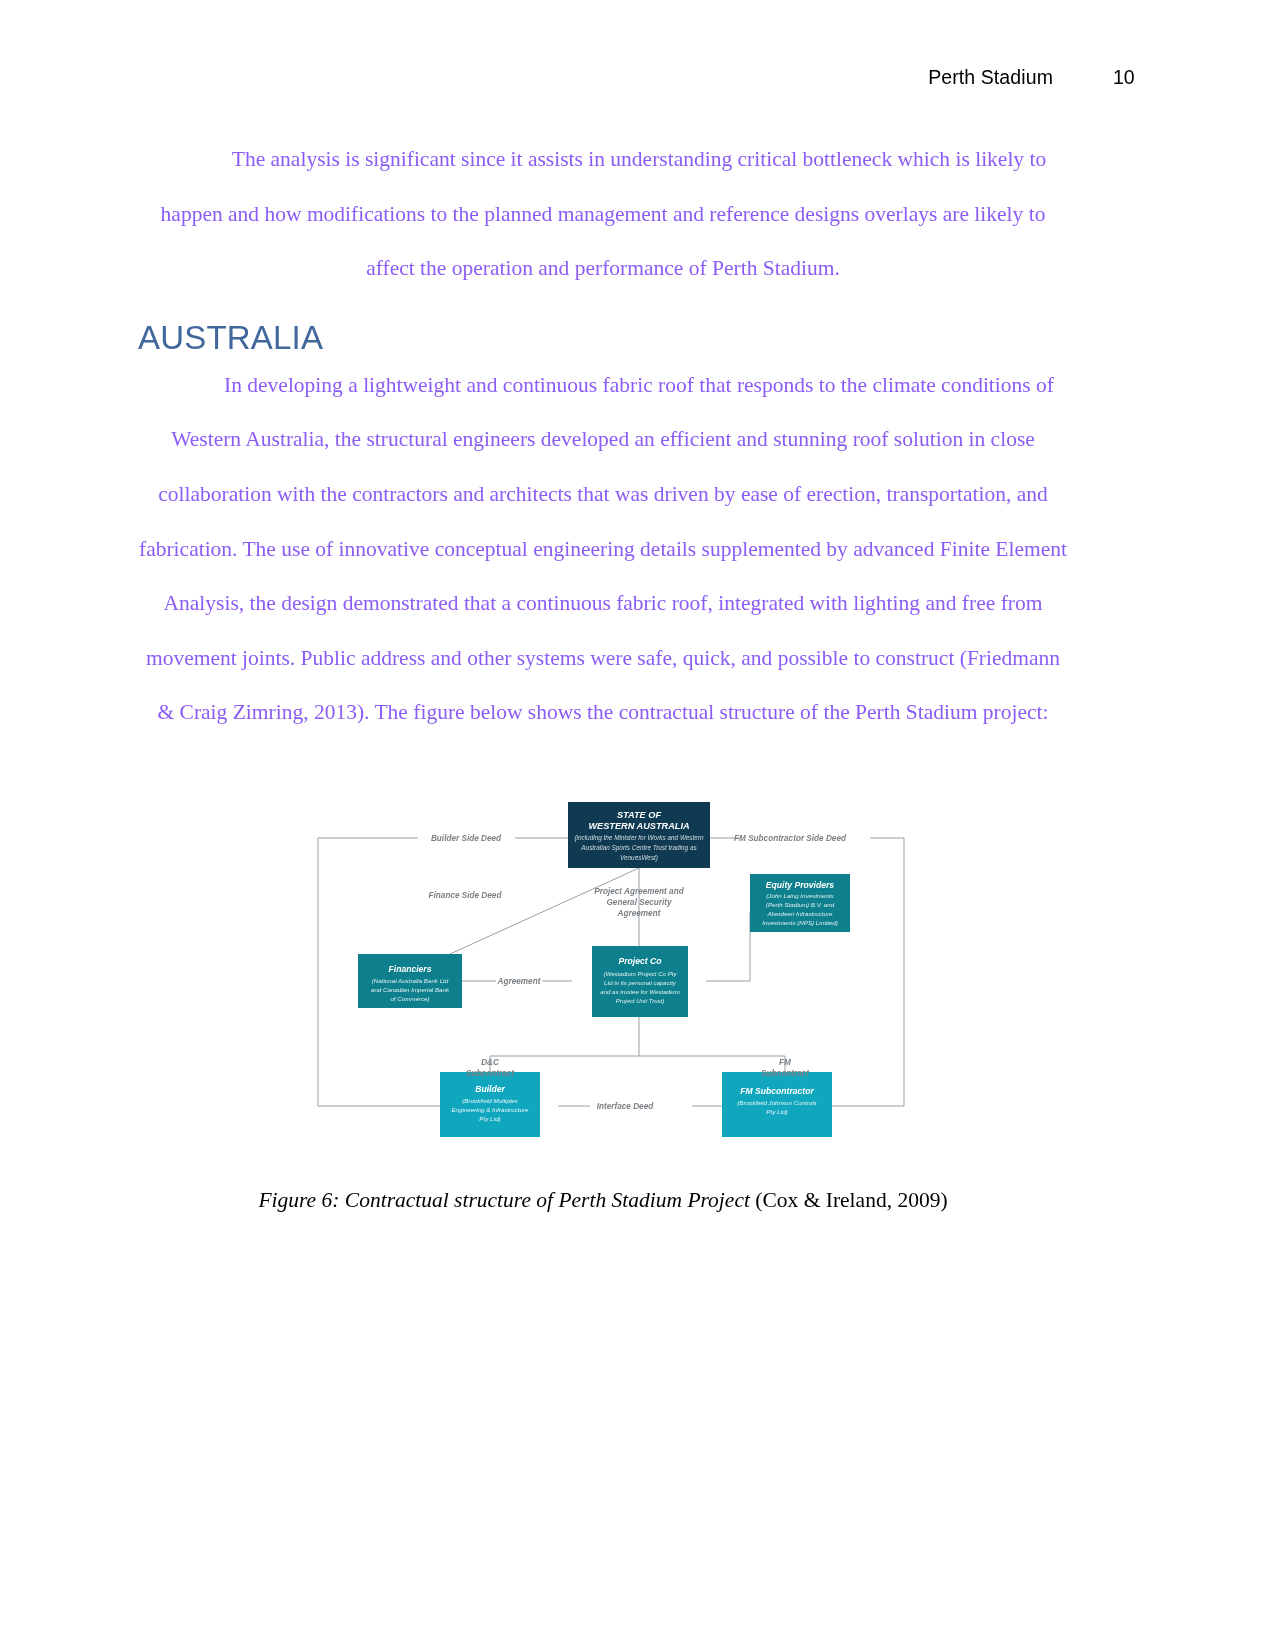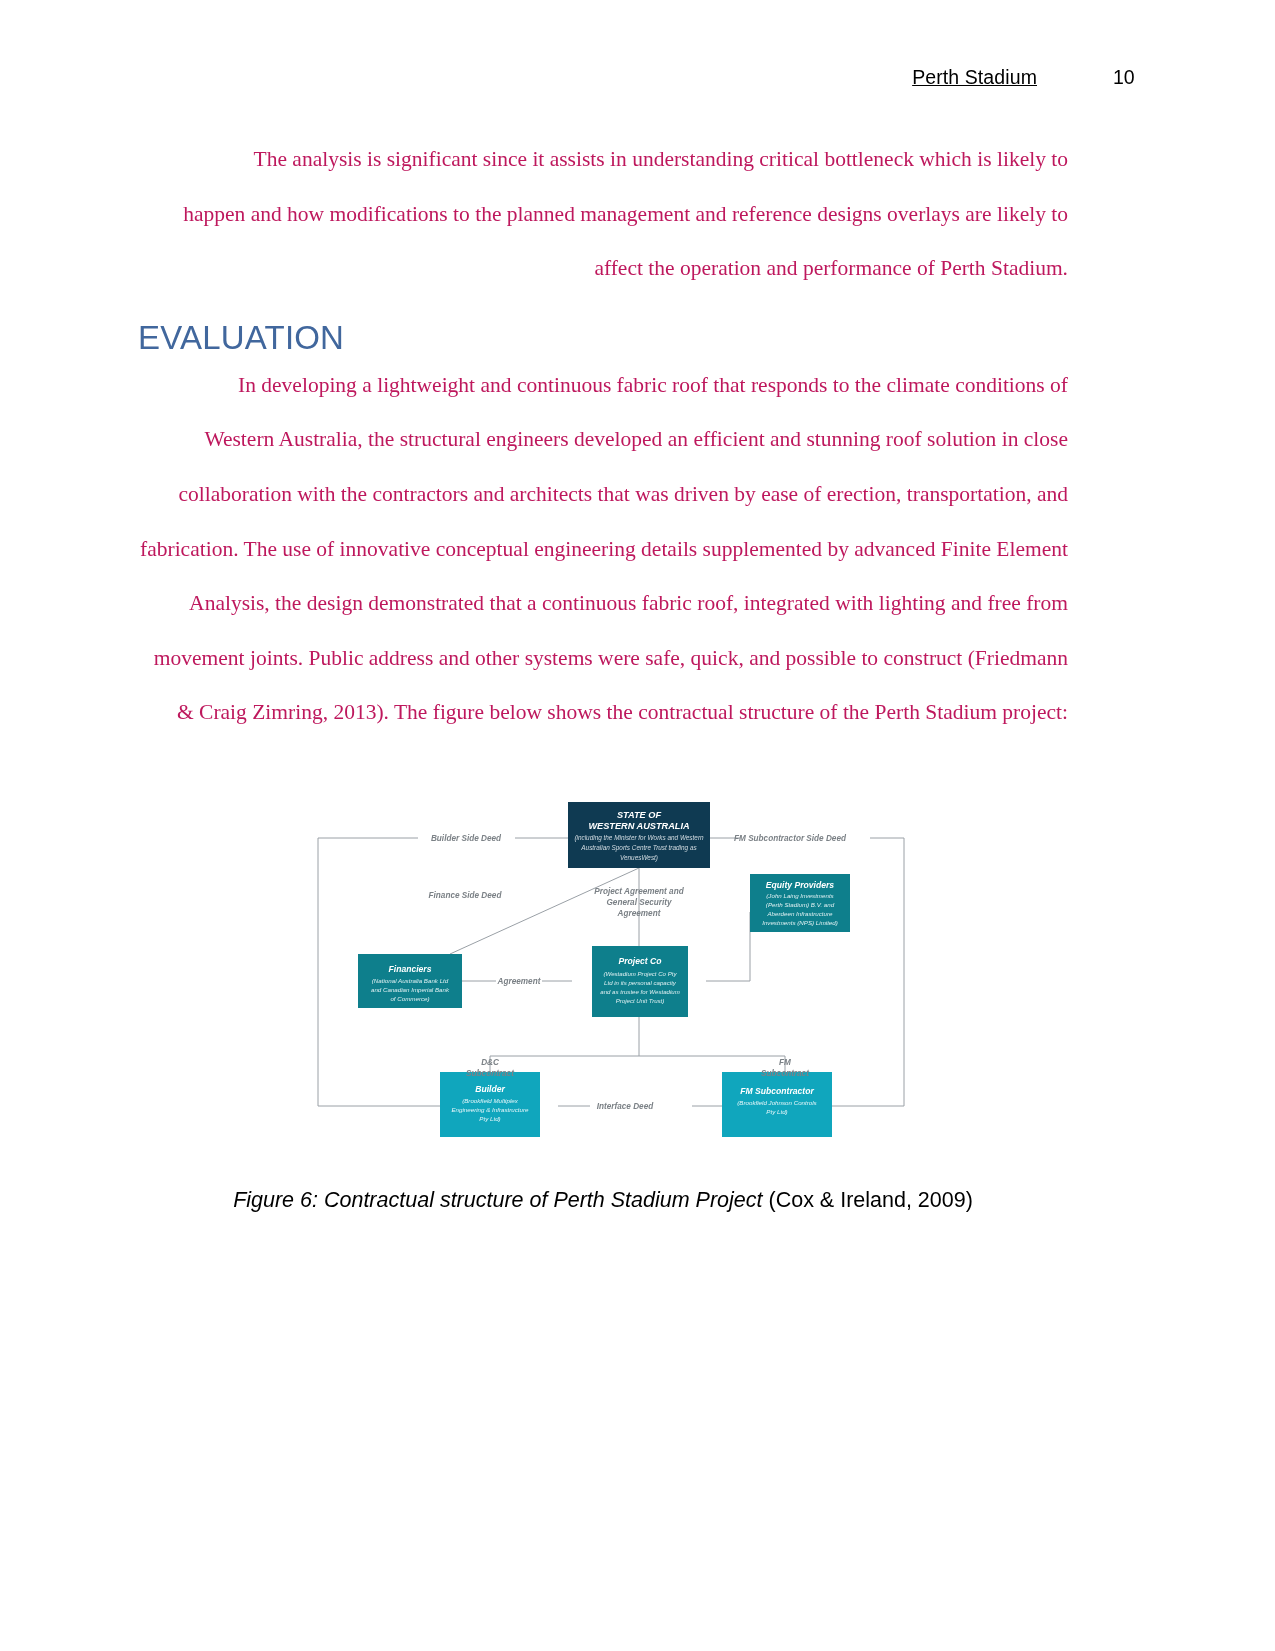--- a/index.html
+++ b/index.html
@@ -30,37 +30,37 @@
     width: 1275px;
     padding-right: 138px;
     box-sizing: border-box;
     display: flex;
     justify-content: flex-end;
     align-items: baseline;
     font-family: "Liberation Sans", sans-serif;
     font-size: 19.5px;
     color: #000000;
   }
-  .doc-header .hdr-title { margin-right: 76px; letter-spacing: 0.1px; text-decoration: underline; }
+  .doc-header .hdr-title { margin-right: 60px; letter-spacing: 0.1px; }
   .doc-header .hdr-page { min-width: 24px; text-align: left; }
 
   
   .content {
     position: absolute;
     left: 138px;
     top: 132px;
     width: 930px;
   }
   p.body {
     margin: 0 0 0 0;
     font-family: "Liberation Serif", serif;
     font-size: 21.5px;
     line-height: 54.6px;
-    text-align: right;
-    color: #be185d;
+    text-align: center;
+    color: #8b5cf6;
     text-indent: 0;
   }
   p.indented { text-indent: 72px; }
 
   h1.section-heading {
     font-family: "Liberation Sans", sans-serif;
     font-size: 33px;
     font-weight: normal;
     color: #41679D;
     margin: 22px 0 0 0;
@@ -84,21 +84,21 @@
     font-style: italic;
   }
   .diagram svg { display: block; }
 
   .fig-caption {
     position: absolute;
     left: 0;
     top: 418px;
     width: 930px;
     text-align: center;
-    font-family: Liberation Sans, sans-serif;
+    font-family: Liberation Serif, serif;
     font-size: 21.5px;
     color: #000;
   }
   .fig-caption .it { font-style: italic; }
 
   p.after-figure { margin-top: 14px; }
 </style>
 </head>
 <body>
 
@@ -106,21 +106,21 @@
 
   <div class="doc-header">
     <span class="hdr-title">Perth Stadium</span>
     <span class="hdr-page">10</span>
   </div>
 
   <div class="content">
 
     <p class="body indented">The analysis is significant since it assists in understanding critical bottleneck which is likely to happen and how modifications to the planned management and reference designs overlays are likely to affect the operation and performance of Perth Stadium.</p>
 
-    <h1 class="section-heading">EVALUATION</h1>
+    <h1 class="section-heading">AUSTRALIA</h1>
 
     <p class="body indented">In developing a lightweight and continuous fabric roof that responds to the climate conditions of Western Australia, the structural engineers developed an efficient and stunning roof solution in close collaboration with the contractors and architects that was driven by ease of erection, transportation, and fabrication. The use of innovative conceptual engineering details supplemented by advanced Finite Element Analysis, the design demonstrated that a continuous fabric roof, integrated with lighting and free from movement joints. Public address and other systems were safe, quick, and possible to construct (Friedmann &amp; Craig Zimring, 2013). The figure below shows the contractual structure of the Perth Stadium project:</p>
 
     <div class="figure-wrap">
 
       <div class="diagram">
         <svg width="602" height="350" viewBox="0 0 602 350" xmlns="http://www.w3.org/2000/svg">
 
           <g stroke="#9aa0a6" stroke-width="1" fill="none">
 

